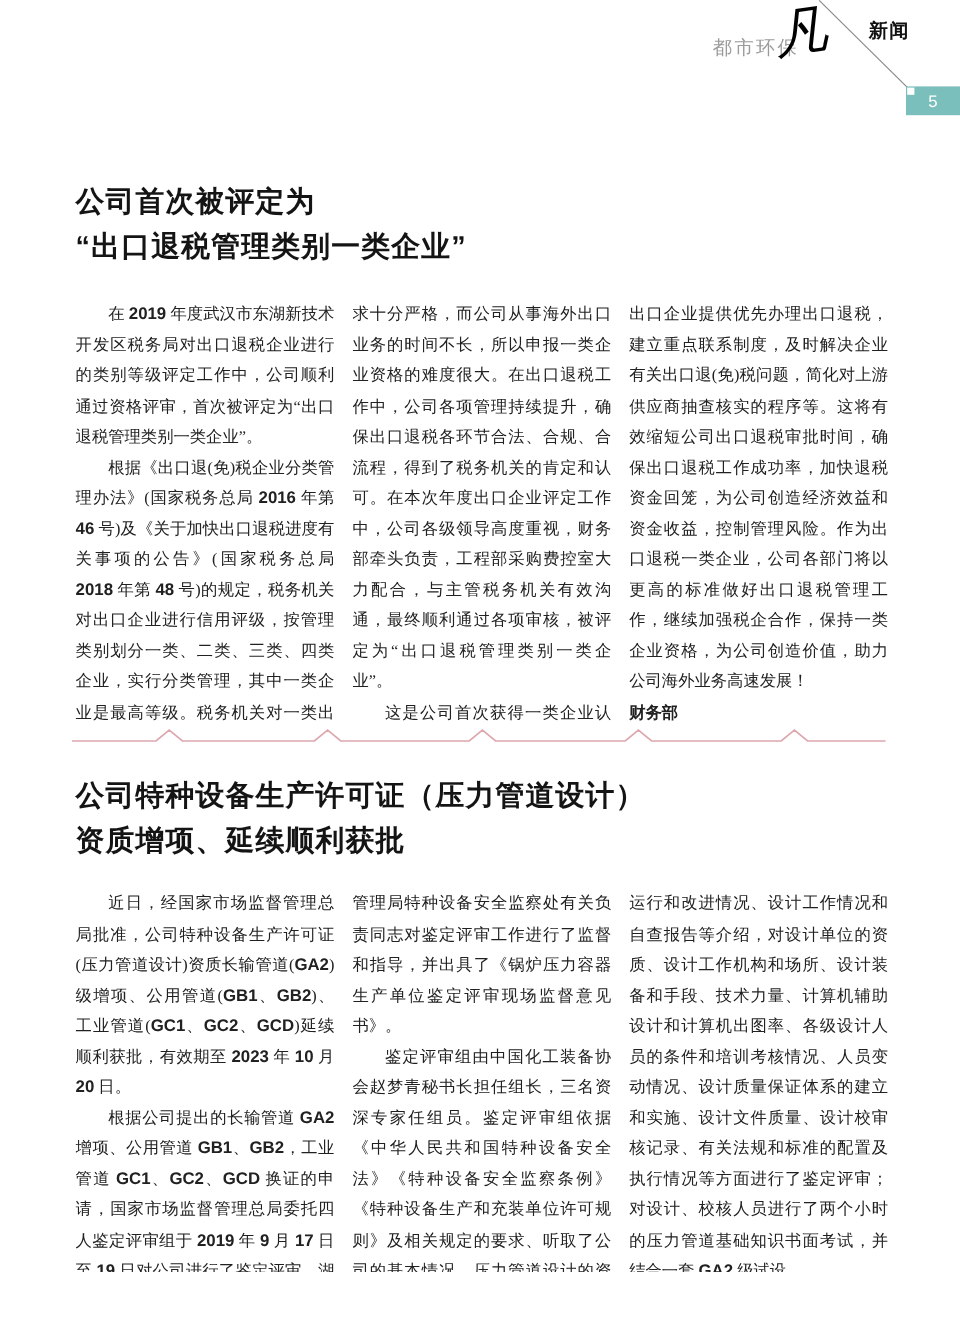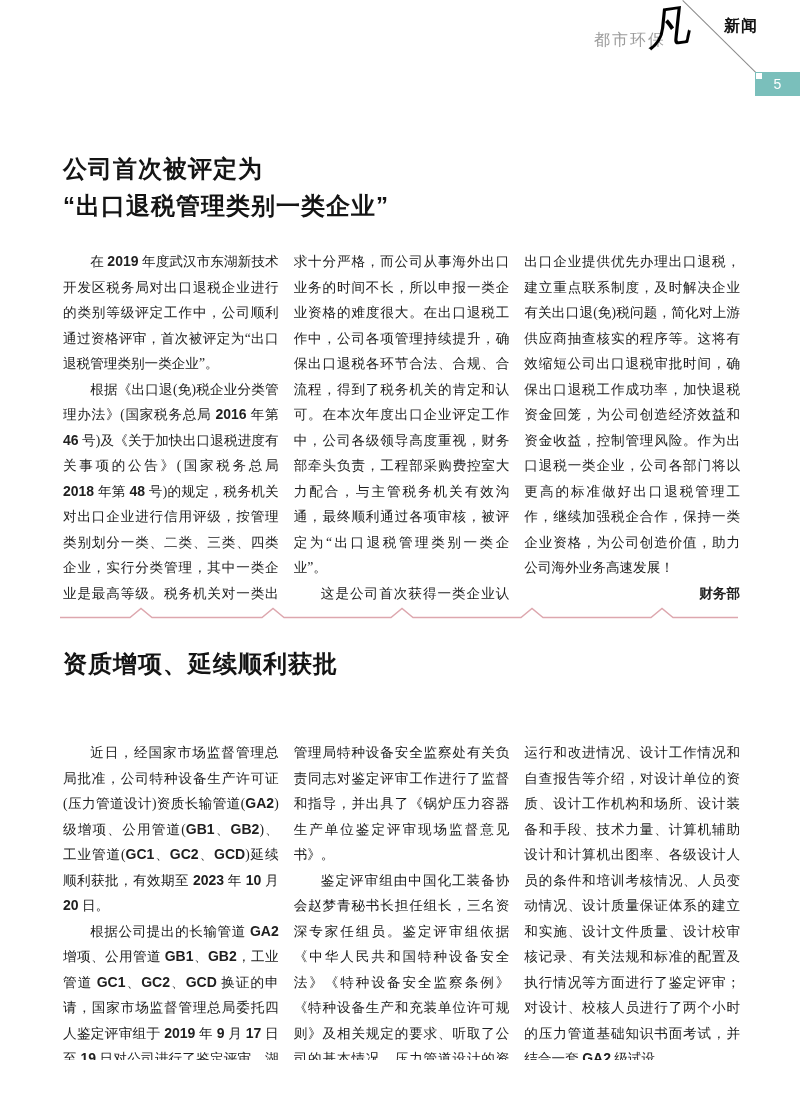--- a/index.html
+++ b/index.html
@@ -88,29 +88,30 @@
     <div class="col">
         <p class="para indent">在 <span class="num">2019</span> 年度武汉市东湖新技术开发区税务局对出口退税企业进行的类别等级评定工作中，公司顺利通过资格评审，首次被评定为“出口退税管理类别一类企业”。</p>
         <p class="para indent">根据《出口退(免)税企业分类管理办法》(国家税务总局 <span class="num">2016</span> 年第 <span class="num">46</span> 号)及《关于加快出口退税进度有关事项的公告》(国家税务总局 <span class="num">2018</span> 年第 <span class="num">48</span> 号)的规定，税务机关对出口企业进行信用评级，按管理类别划分一类、二类、三类、四类企业，实行分类管理，其中一类企业是最高等级。税务机关对一类出口企业的评定要</p>
       </div>
     <div class="col">
         <p class="para">求十分严格，而公司从事海外出口业务的时间不长，所以申报一类企业资格的难度很大。在出口退税工作中，公司各项管理持续提升，确保出口退税各环节合法、合规、合流程，得到了税务机关的肯定和认可。在本次年度出口企业评定工作中，公司各级领导高度重视，财务部牵头负责，工程部采购费控室大力配合，与主管税务机关有效沟通，最终顺利通过各项审核，被评定为“出口退税管理类别一类企业”。</p>
         <p class="para indent">这是公司首次获得一类企业认定，根据管理规定，税务机关为一类</p>
       </div>
     <div class="col">
         <p class="para">出口企业提供优先办理出口退税，建立重点联系制度，及时解决企业有关出口退(免)税问题，简化对上游供应商抽查核实的程序等。这将有效缩短公司出口退税审批时间，确保出口退税工作成功率，加快退税资金回笼，为公司创造经济效益和资金收益，控制管理风险。作为出口退税一类企业，公司各部门将以更高的标准做好出口退税管理工作，继续加强税企合作，保持一类企业资格，为公司创造价值，助力公司海外业务高速发展！</p>
-        <p class="para bold" style="text-align: right;">财务部</p>
+        <p class="para bold" style="">财务部</p>
       </div>
   </div>
 
   <svg class="divider" id="divider-svg" viewBox="0 0 680 14" xmlns="http://www.w3.org/2000/svg">
     <polyline points="0,10.5 70,10.5 81,1.5 92,10.5 202,10.5 213,1.5 224,10.5 331,10.5 342,1.5 353,10.5 461,10.5 472,1.5 483,10.5 591,10.5 602,1.5 613,10.5 678,10.5" fill="none" stroke-width="1.4" id="divider-line" stroke="#dda7ae"></polyline>
   </svg>
 
   <div class="article-title" id="title2">
+    <div>公司特种设备生产许可证（压力管道设计）</div>
     <div>资质增项、延续顺利获批</div>
   </div>
   <div class="cols" id="cols2">
     <div class="col">
         <p class="para indent">近日，经国家市场监督管理总局批准，公司特种设备生产许可证(压力管道设计)资质长输管道(<span class="num">GA2</span>)级增项、公用管道(<span class="num">GB1</span>、<span class="num">GB2</span>)、工业管道(<span class="num">GC1</span>、<span class="num">GC2</span>、<span class="num">GCD</span>)延续顺利获批，有效期至 <span class="num">2023</span> 年 <span class="num">10</span> 月 <span class="num">20</span> 日。</p>
         <p class="para indent">根据公司提出的长输管道 <span class="num">GA2</span> 增项、公用管道 <span class="num">GB1</span>、<span class="num">GB2</span>，工业管道 <span class="num">GC1</span>、<span class="num">GC2</span>、<span class="num">GCD</span> 换证的申请，国家市场监督管理总局委托四人鉴定评审组于 <span class="num">2019</span> 年 <span class="num">9</span> 月 <span class="num">17</span> 日至 <span class="num">19</span> 日对公司进行了鉴定评审。湖北省市场监督</p>
       </div>
     <div class="col">
         <p class="para">管理局特种设备安全监察处有关负责同志对鉴定评审工作进行了监督和指导，并出具了《锅炉压力容器生产单位鉴定评审现场监督意见书》。</p>
         <p class="para indent">鉴定评审组由中国化工装备协会赵梦青秘书长担任组长，三名资深专家任组员。鉴定评审组依据《中华人民共和国特种设备安全法》《特种设备安全监察条例》《特种设备生产和充装单位许可规则》及相关规定的要求、听取了公司的基本情况、压力管道设计的资源条件、质量保证体系</p>

